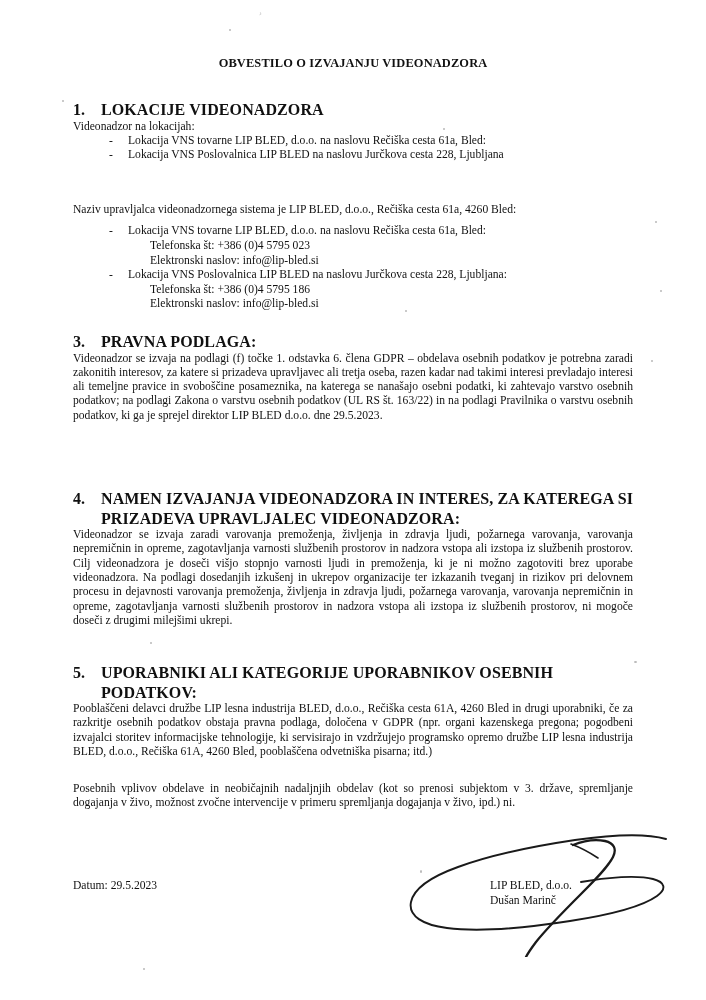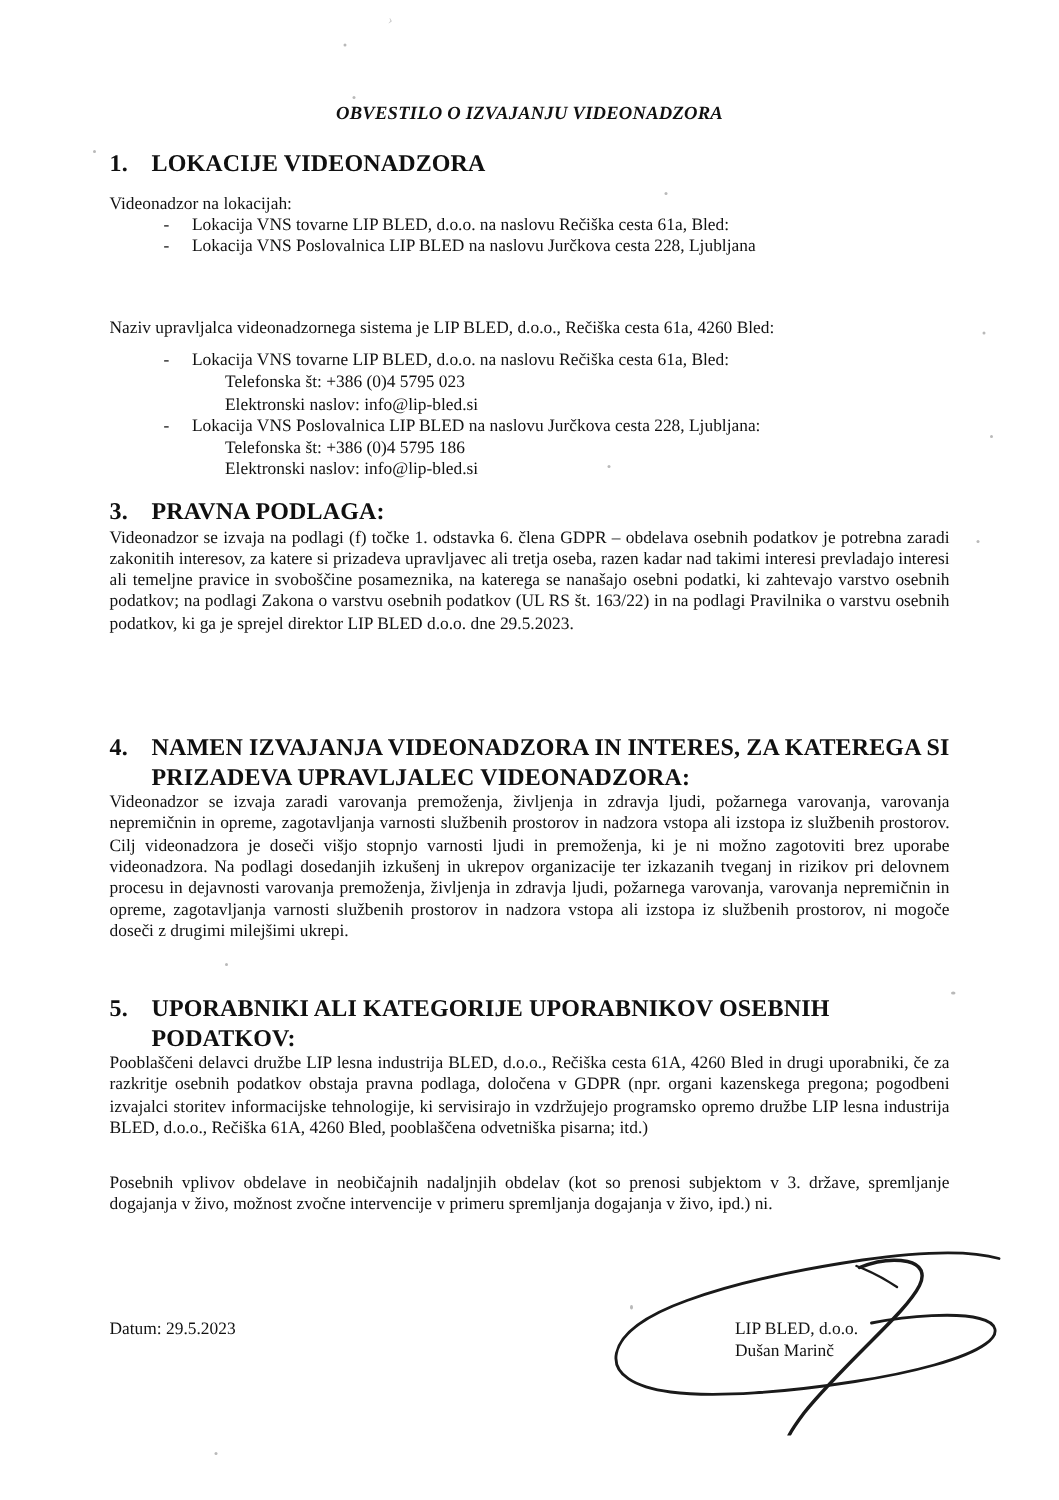--- a/index.html
+++ b/index.html
@@ -21,28 +21,27 @@
   .sheet {
     position: absolute;
     left: 73px;
     top: 0;
     width: 560px;
     height: 1000px;
   }
   .doc-title {
     position: absolute;
     left: 0;
-    top: 68px;
+    top: 56px;
     width: 560px;
     text-align: center;
     font-size: 12.4px;
     font-weight: bold;
     letter-spacing: 0.15px;
     color: #111;
-    font-style: italic;
   }
   .section {
     position: absolute;
     left: 0;
     width: 560px;
   }
   .sec-head {
     display: block;
     font-weight: bold;
     font-size: 16px;
@@ -64,21 +63,20 @@
   .body-text {
     font-size: 11.6px;
     color: #111;
     line-height: 1.235;
     text-align: justify;
     text-align-last: left;
     margin: 0;
   }
   .body-text.plain {
     text-align: center;
-    margin-top: 9px;
   }
   .bullets {
     list-style: none;
     margin: 0;
     padding: 0;
   }
   .bullets li {
     position: relative;
     padding-left: 55px;
     font-size: 11.6px;

